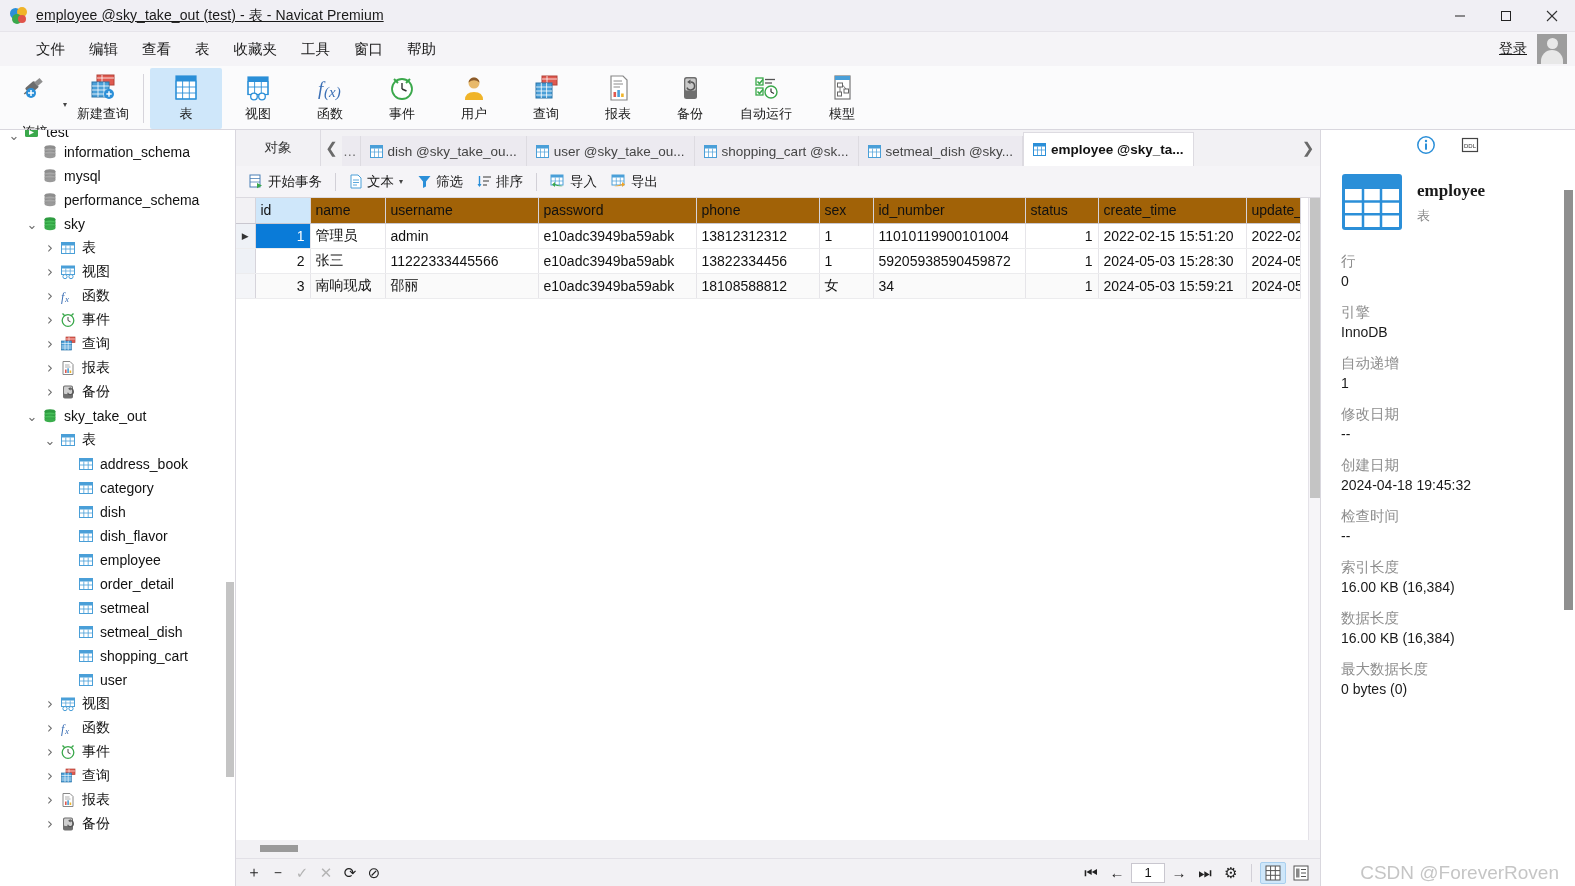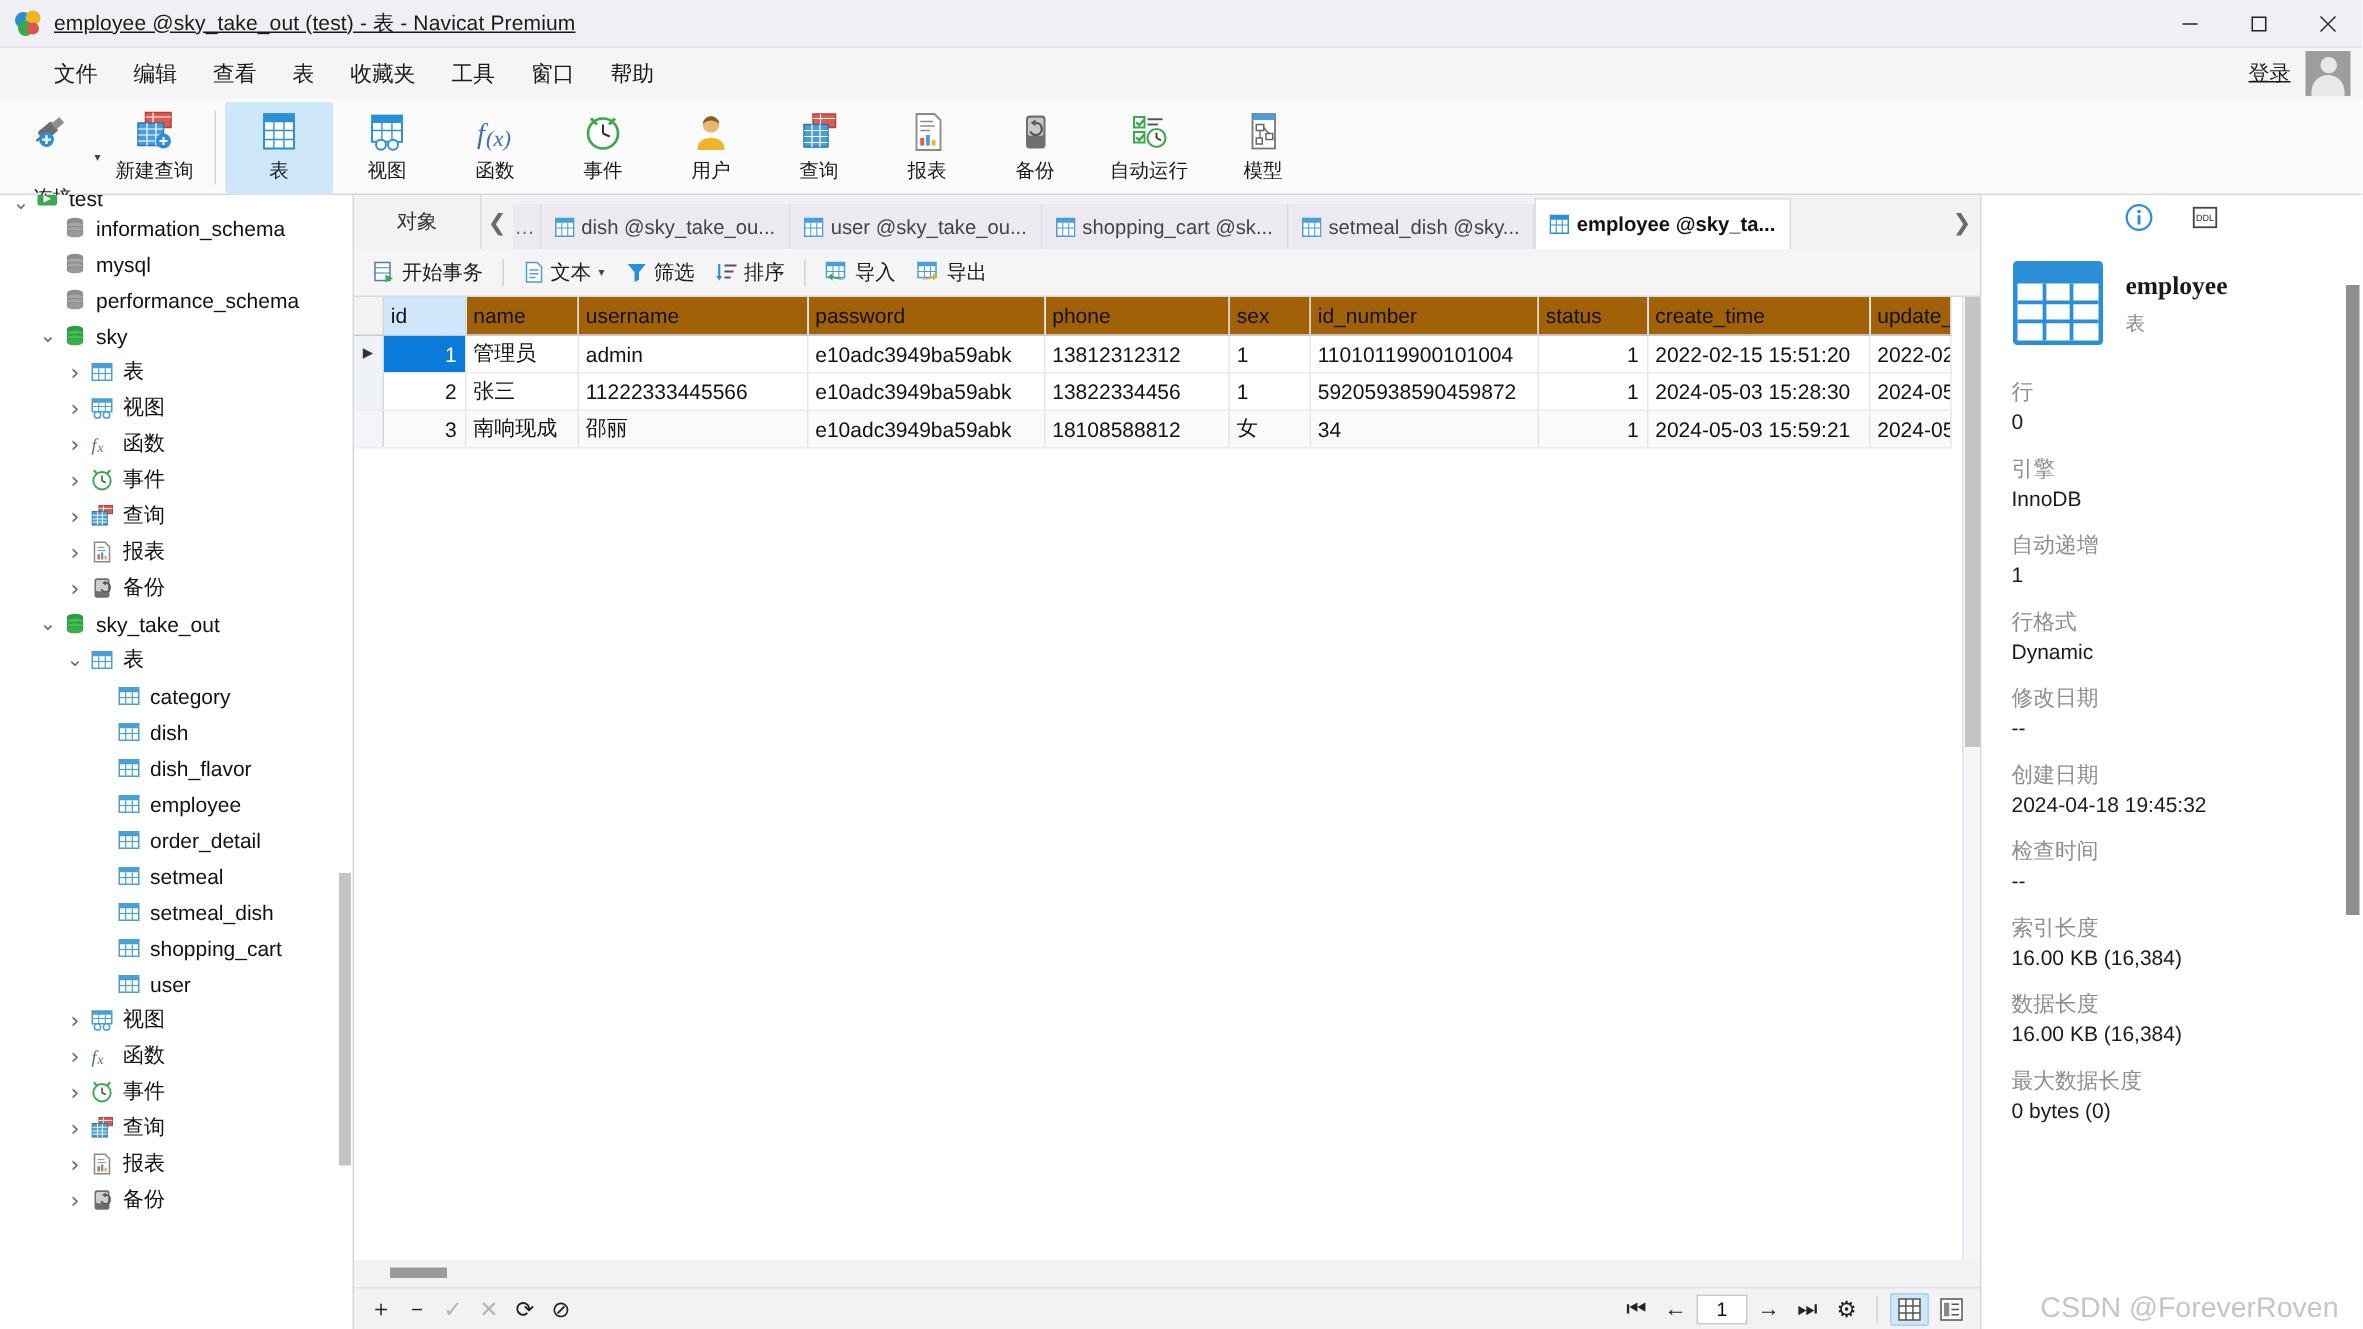--- a/index.html
+++ b/index.html
@@ -697,20 +697,34 @@
             <span class="tico">
               <svg width="16" height="16" viewBox="0 0 16 16">
                 <rect x="1.5" y="2.5" width="13" height="11" fill="#fff" stroke="#4a9fd8"></rect>
                 <rect x="1.5" y="2.5" width="13" height="3" fill="#4a9fd8"></rect>
                 <line x1="1.5" y1="9" x2="14.5" y2="9" stroke="#4a9fd8" stroke-width=".8"></line>
                 <line x1="5.8" y1="5.5" x2="5.8" y2="13.5" stroke="#4a9fd8" stroke-width=".8"></line>
                 <line x1="10.2" y1="5.5" x2="10.2" y2="13.5" stroke="#4a9fd8" stroke-width=".8"></line>
               </svg>
             </span>
             <span>表</span>
+          </div>
+          <div class="tnode">
+            <span style="flex: 0 0 60px;"></span>
+            <span class="twist"></span>
+            <span class="tico">
+              <svg width="16" height="16" viewBox="0 0 16 16">
+                <rect x="1.5" y="2.5" width="13" height="11" fill="#fff" stroke="#4a9fd8"></rect>
+                <rect x="1.5" y="2.5" width="13" height="3" fill="#4a9fd8"></rect>
+                <line x1="1.5" y1="9" x2="14.5" y2="9" stroke="#4a9fd8" stroke-width=".8"></line>
+                <line x1="5.8" y1="5.5" x2="5.8" y2="13.5" stroke="#4a9fd8" stroke-width=".8"></line>
+                <line x1="10.2" y1="5.5" x2="10.2" y2="13.5" stroke="#4a9fd8" stroke-width=".8"></line>
+              </svg>
+            </span>
+            <span>address_book</span>
           </div>
           <div class="tnode">
             <span style="flex: 0 0 60px;"></span>
             <span class="twist"></span>
             <span class="tico">
               <svg width="16" height="16" viewBox="0 0 16 16">
                 <rect x="1.5" y="2.5" width="13" height="11" fill="#fff" stroke="#4a9fd8"></rect>
                 <rect x="1.5" y="2.5" width="13" height="3" fill="#4a9fd8"></rect>
                 <line x1="1.5" y1="9" x2="14.5" y2="9" stroke="#4a9fd8" stroke-width=".8"></line>
                 <line x1="5.8" y1="5.5" x2="5.8" y2="13.5" stroke="#4a9fd8" stroke-width=".8"></line>
@@ -1198,24 +1212,20 @@
           </div>
           <div class="ip-row">
             <div class="ip-label">引擎</div>
             <div class="ip-value">InnoDB</div>
           </div>
           <div class="ip-row">
             <div class="ip-label">自动递增</div>
             <div class="ip-value">1</div>
           </div>
           <div class="ip-row">
-            <div class="ip-label">行格式</div>
-            <div class="ip-value">Dynamic</div>
-          </div>
-          <div class="ip-row">
             <div class="ip-label">修改日期</div>
             <div class="ip-value">--</div>
           </div>
           <div class="ip-row">
             <div class="ip-label">创建日期</div>
             <div class="ip-value">2024-04-18 19:45:32</div>
           </div>
           <div class="ip-row">
             <div class="ip-label">检查时间</div>
             <div class="ip-value">--</div>

